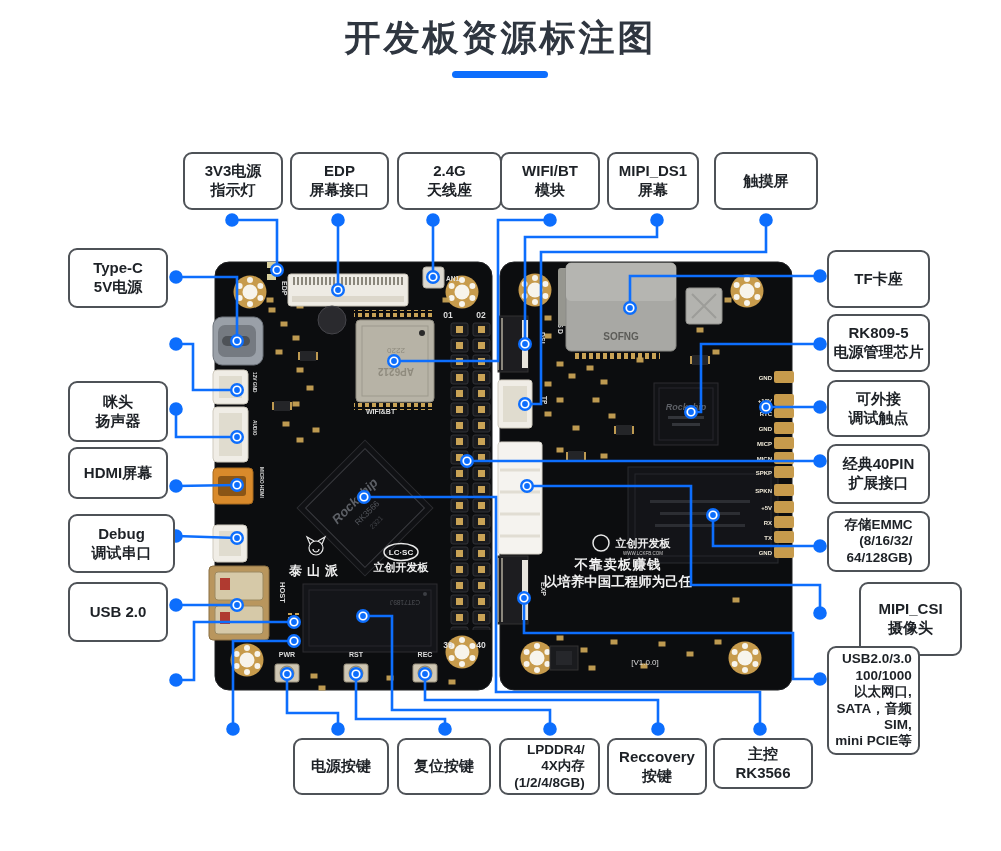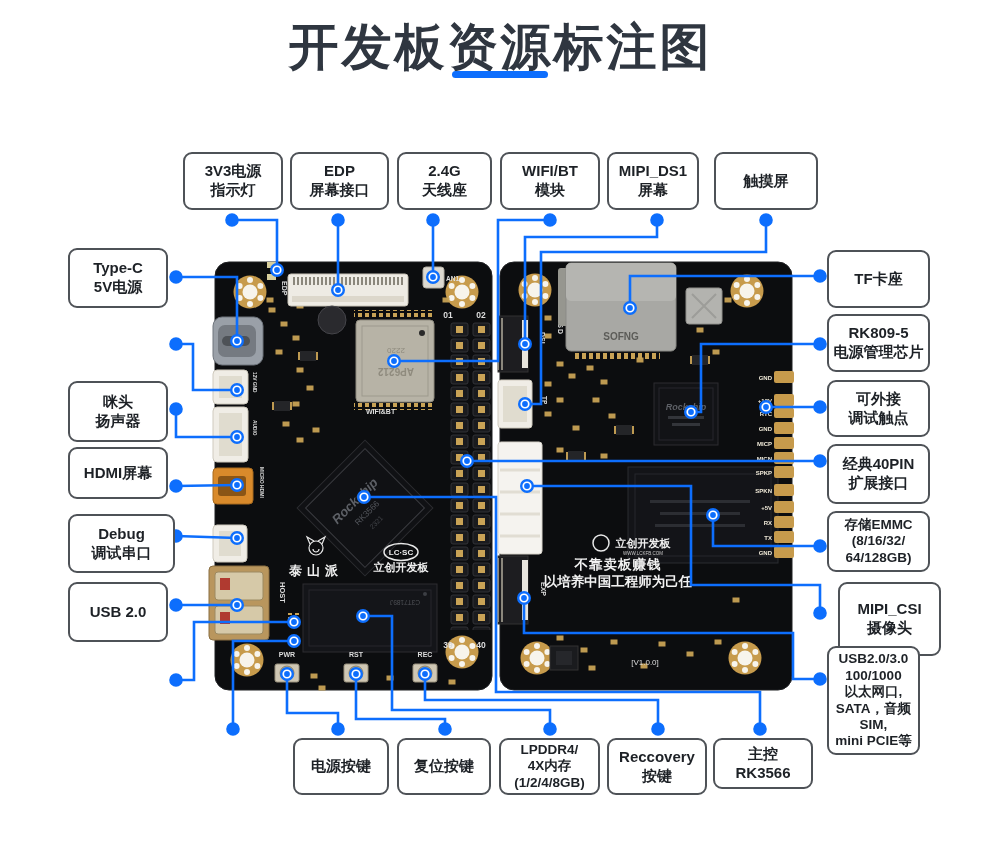--- a/index.html
+++ b/index.html
@@ -1,26 +1,26 @@
 <!DOCTYPE html>
 <html><head>
 <meta charset="utf-8">
 <style>
   html,body{margin:0;padding:0;background:#fff;}
   .stage{position:relative;width:1001px;height:851px;background:#fff;
          font-family:"Liberation Sans", sans-serif;overflow:hidden;}
   .title{position:absolute;top:14px;left:0;width:100%;text-align:center;
-         font-size:50px;font-weight:bold;color:#2f3640;letter-spacing:3px;}
+         font-size:36px;font-weight:bold;color:#2f3640;letter-spacing:3px;}
   .underline{position:absolute;top:71px;left:452px;width:96px;height:7px;
          border-radius:4px;background:#0d6efd;}
   svg.scene{position:absolute;left:0;top:0;}
   .co{position:absolute;box-sizing:border-box;border:2px solid #4e5257;border-radius:9px;
       background:#fff;display:flex;align-items:center;justify-content:center;text-align:center;
       font-weight:bold;color:#1d2126;font-size:15px;line-height:1.24;white-space:pre-line;padding:2px;}
-  .co.small{font-size:13.5px;line-height:1.22;}
+  .co.small{font-size:13.5px;line-height:1.22;text-align:right;}
   .silk{fill:#dcdcdc;font-weight:bold;}
   .chipbrand{fill:#5d6066;font-style:italic;font-weight:bold;}
 </style>
 </head>
 <body>
 
 <div class="stage">
 
   <div class="title">开发板资源标注图</div>
   <div class="underline"></div>
@@ -497,21 +497,21 @@
           <use href="#ring" x="364" y="497"></use>
           <use href="#dot" x="760" y="729"></use>
         </g>
     </g>
   </svg>
 
   <div class="co" style="left:183px;top:152px;width:100px;height:58px">3V3电源
 指示灯</div>
   <div class="co" style="left:290px;top:152px;width:99px;height:58px">EDP
 屏幕接口</div>
-  <div class="co" style="left:397px;top:152px;width:95px;height:58px">2.4G
+  <div class="co" style="left:397px;top:152px;width:105px;height:58px">2.4G
 天线座</div>
   <div class="co" style="left:500px;top:152px;width:100px;height:58px">WIFI/BT
 模块</div>
   <div class="co" style="left:607px;top:152px;width:92px;height:58px">MIPI_DS1
 屏幕</div>
   <div class="co" style="left:714px;top:152px;width:104px;height:58px">触摸屏</div>
 
   <div class="co" style="left:68px;top:248px;width:100px;height:60px">Type-C
 5V电源</div>
   <div class="co" style="left:68px;top:381px;width:100px;height:61px">咪头
@@ -524,21 +524,21 @@
   <div class="co" style="left:827px;top:250px;width:103px;height:58px">TF卡座</div>
   <div class="co" style="left:827px;top:314px;width:103px;height:58px">RK809-5
 电源管理芯片</div>
   <div class="co" style="left:827px;top:380px;width:103px;height:57px">可外接
 调试触点</div>
   <div class="co" style="left:827px;top:444px;width:103px;height:60px">经典40PIN
 扩展接口</div>
   <div class="co small" style="left:827px;top:511px;width:103px;height:61px">存储EMMC
 (8/16/32/
 64/128GB)</div>
-  <div class="co" style="left:838px;top:582px;width:103px;height:74px">MIPI_CSI
+  <div class="co" style="left:859px;top:582px;width:103px;height:74px">MIPI_CSI
 摄像头</div>
   <div class="co small" style="left:827px;top:646px;width:93px;height:109px">USB2.0/3.0
 100/1000
 以太网口,
 SATA，音频
 SIM,
 mini PCIE等</div>
 
   <div class="co" style="left:293px;top:738px;width:96px;height:57px">电源按键</div>
   <div class="co" style="left:397px;top:738px;width:94px;height:57px">复位按键</div>

